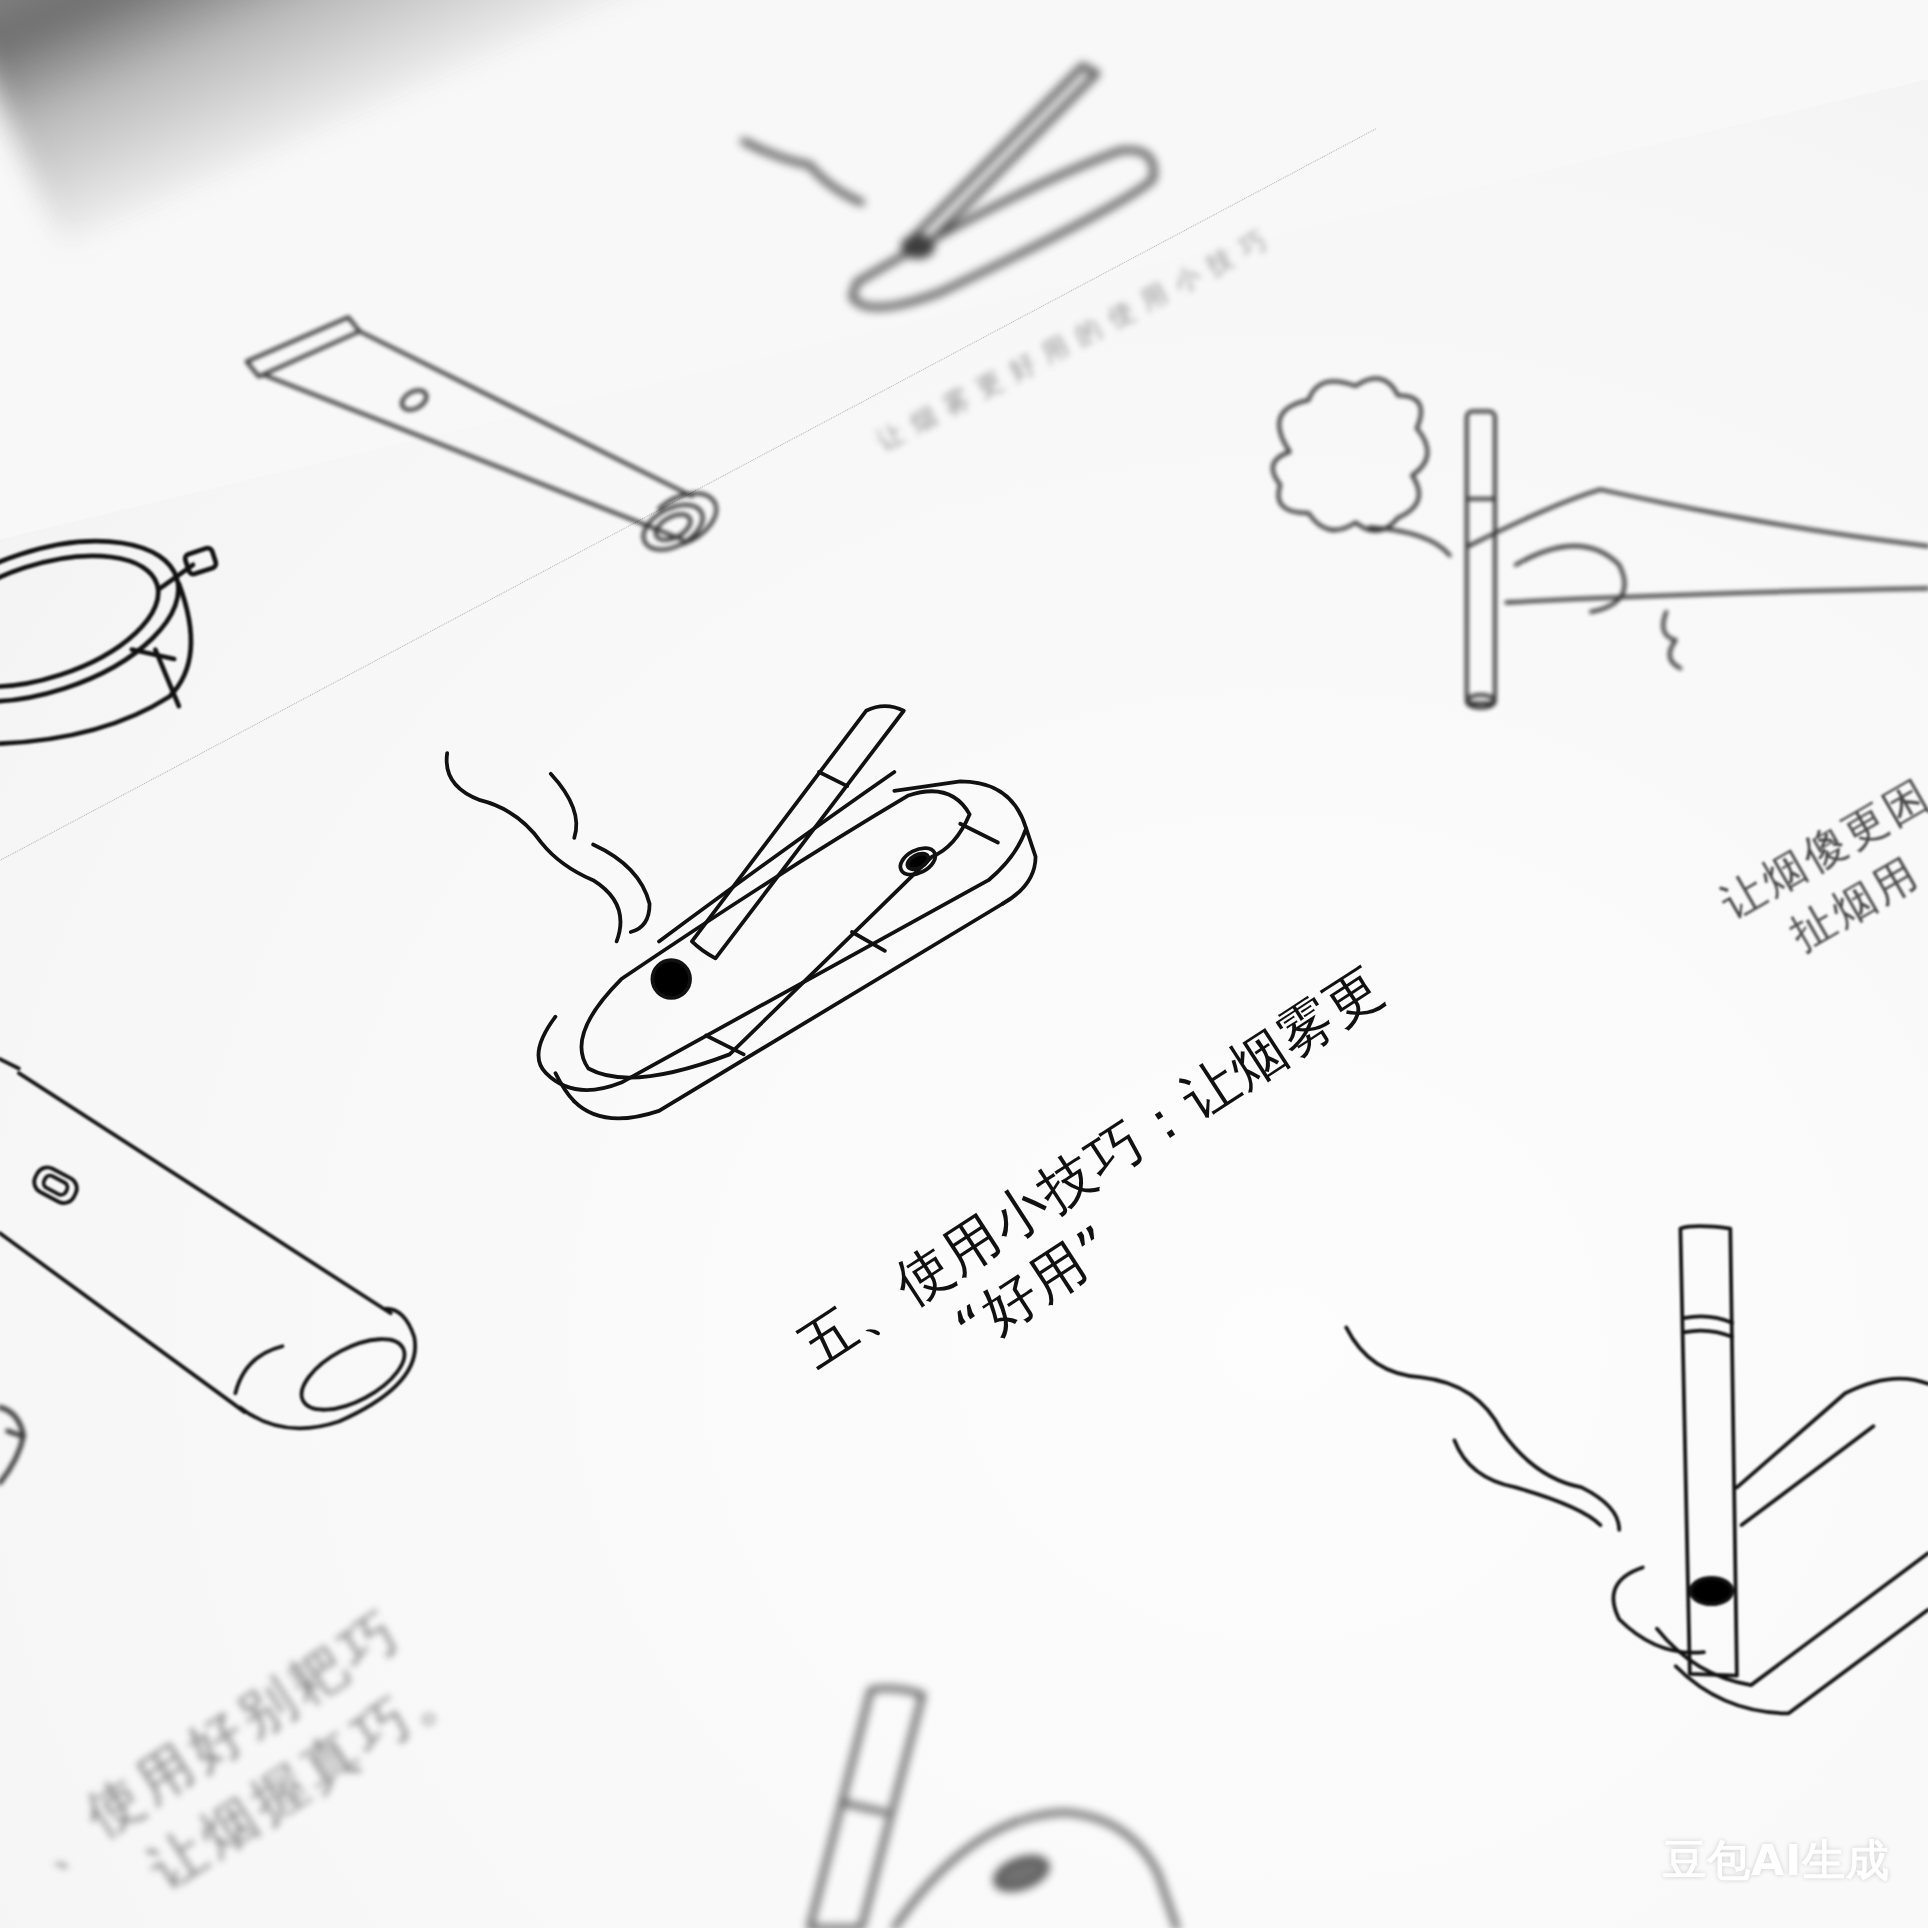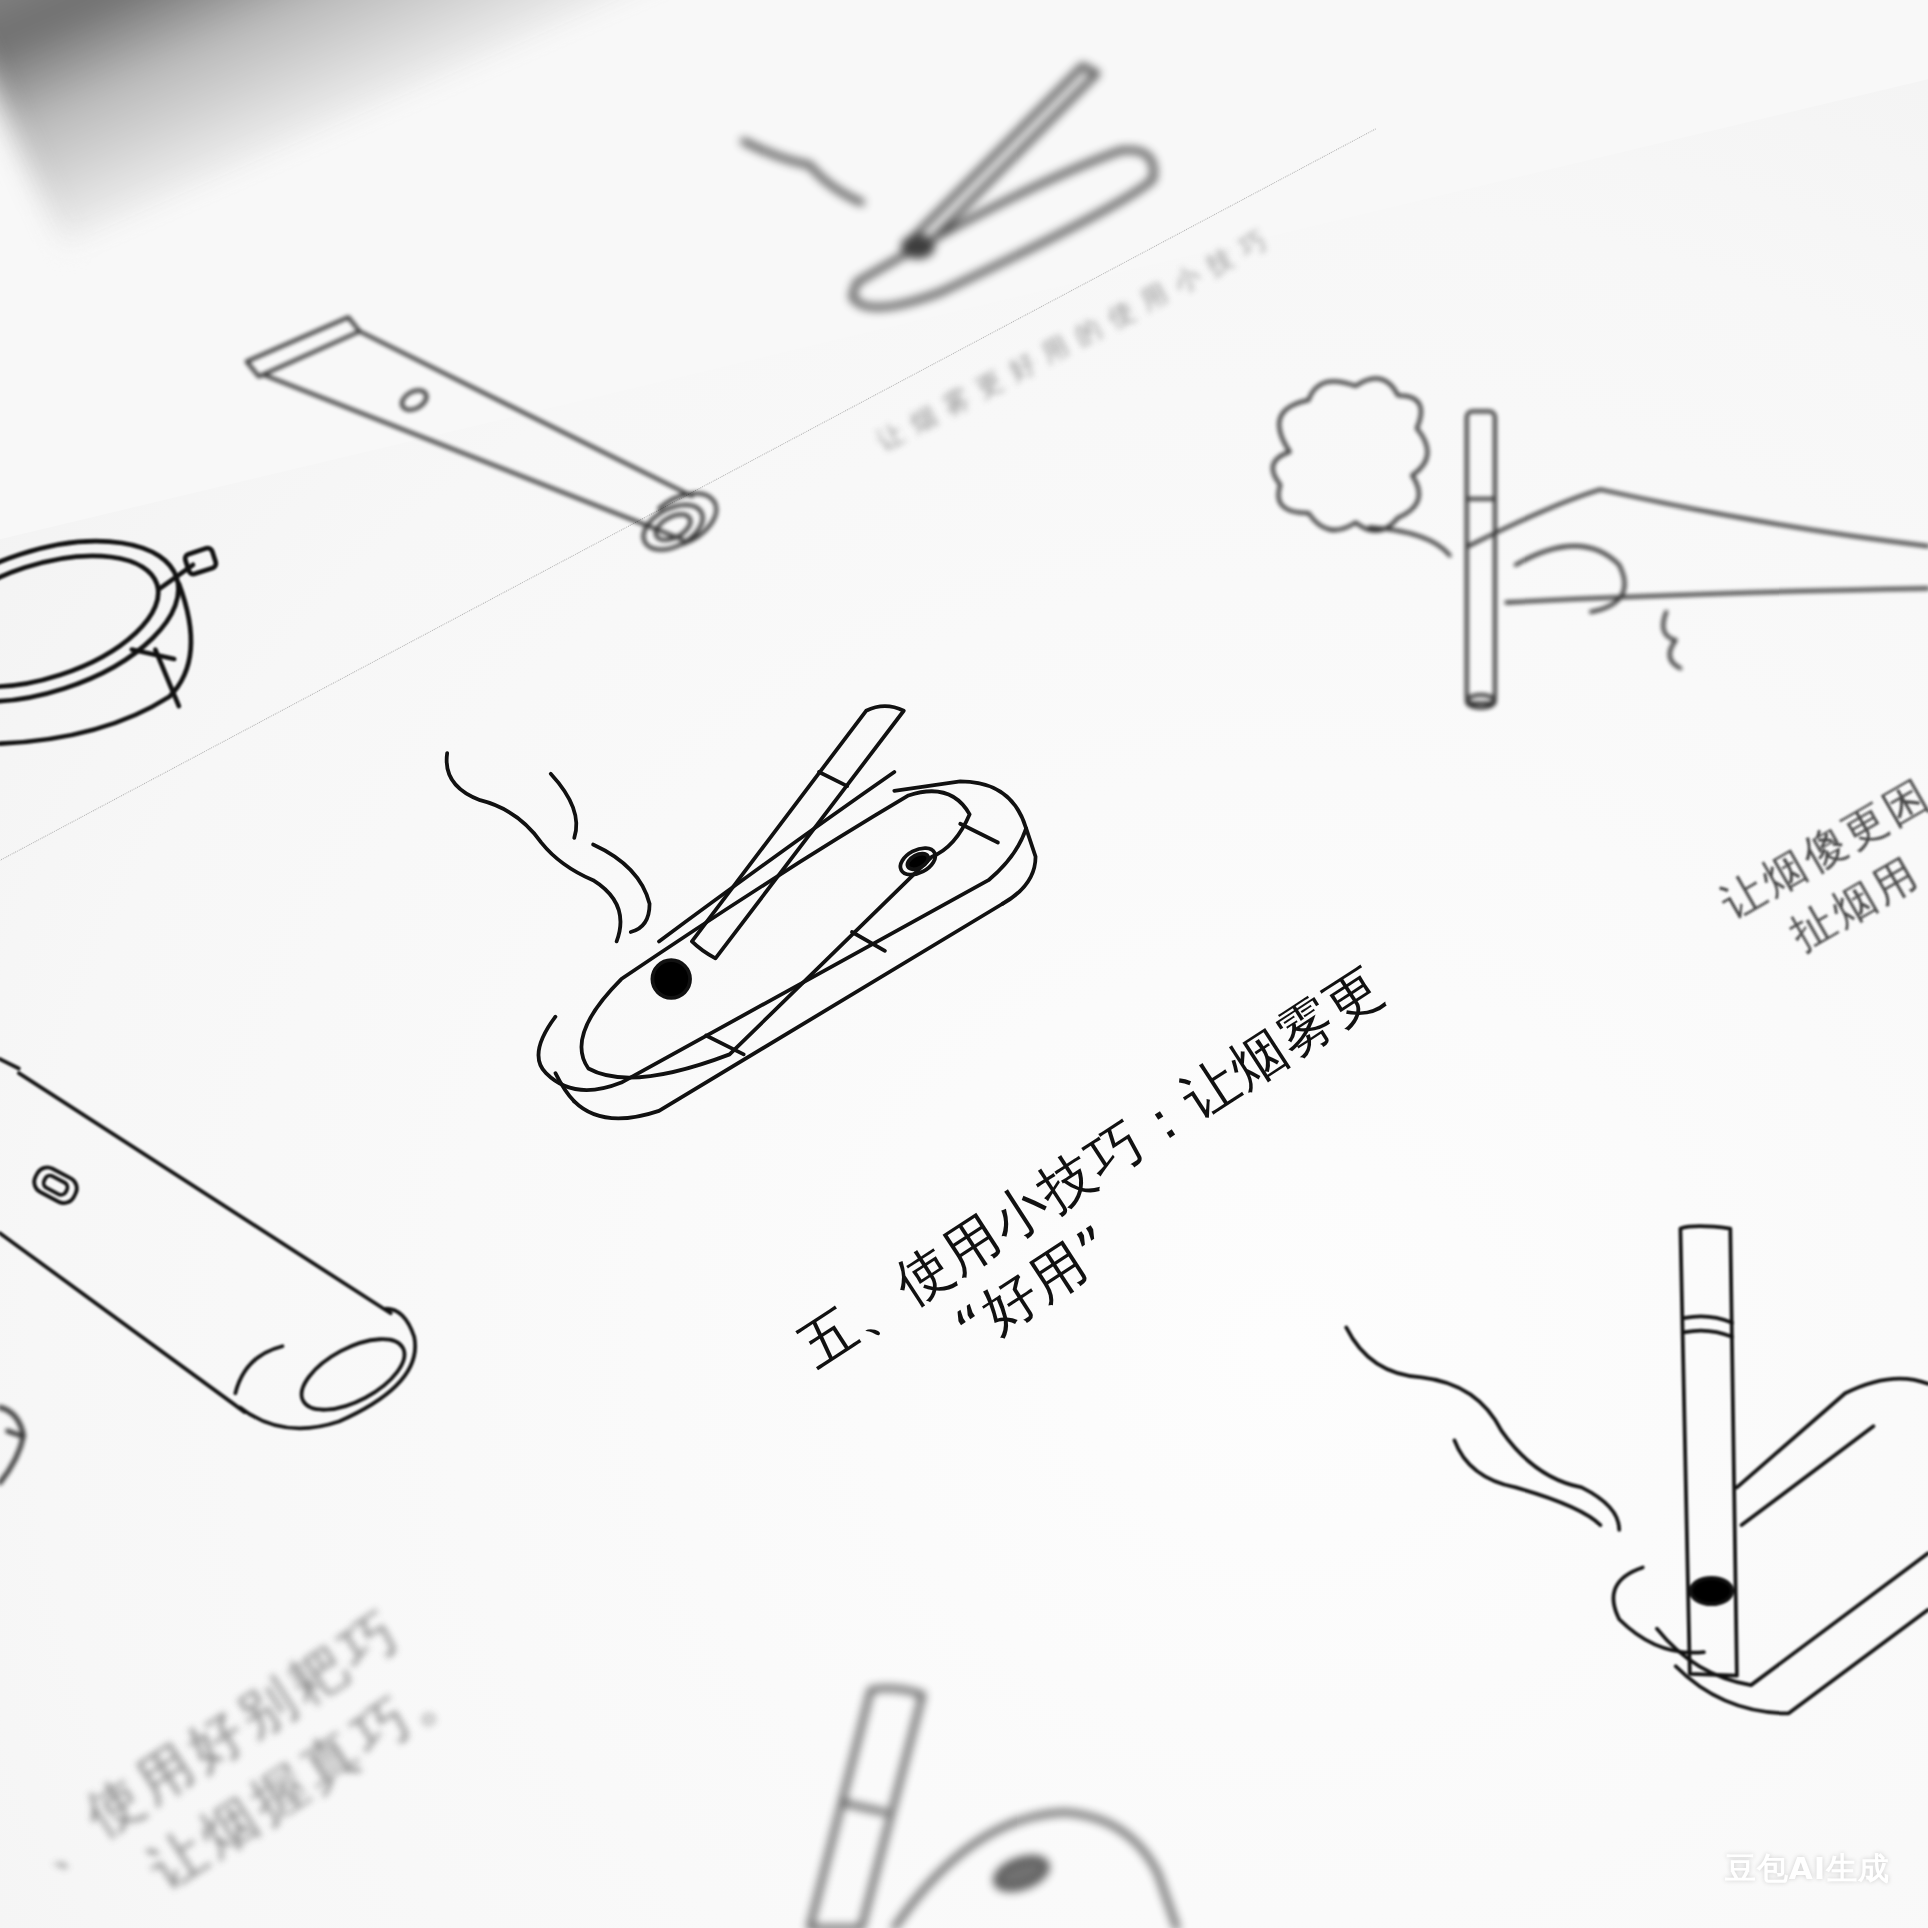--- a/index.html
+++ b/index.html
@@ -54,21 +54,21 @@
   .caption-left {
     position: absolute; left: 19px; top: 1822px;
     transform: rotate(-33deg); transform-origin: 0 0;
     color: #6a6a6a; font-size: 55px; line-height: 79px; letter-spacing: 5.6px;
     white-space: nowrap; filter: blur(3.8px); opacity: .8;
   }
   .caption-left .line2 { display: block; padding-left: 85px; }
 
   .watermark {
     position: absolute; right: 38px; bottom: 38px;
-    color: #ffffff; font-size: 31px; font-weight: bold; letter-spacing: 0.9px;
+    color: #ffffff; font-size: 43px; font-weight: bold; letter-spacing: 0.9px;
     text-shadow: 0 0 5.6px rgba(0,0,0,.18);
     font-family: "DejaVu Sans", "Liberation Sans", sans-serif;
   }
 </style>
 </head>
 <body>
 
 <div class="stage">
   <div class="shadow-band"></div>
   <div class="page"></div>

